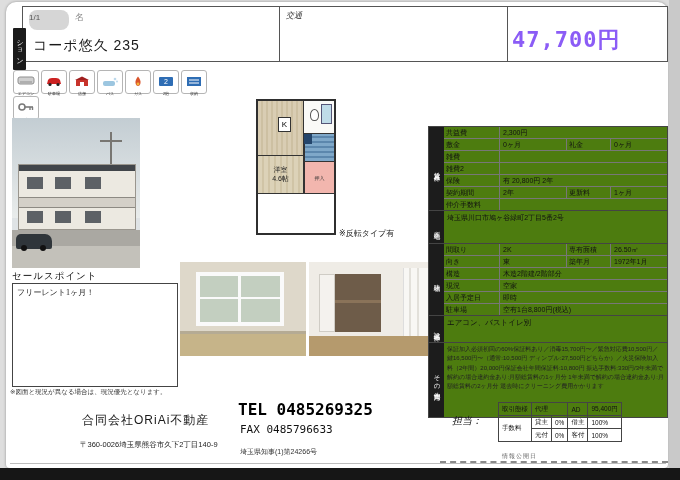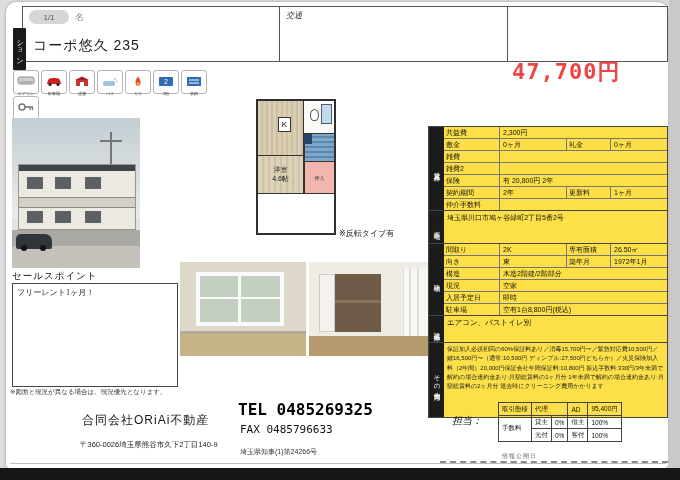--- a/index.html
+++ b/index.html
@@ -7,26 +7,26 @@
   .stage{position:relative;width:680px;height:480px;background:#dedede;overflow:hidden;}
   .doc{position:absolute;left:6px;top:2px;width:662px;height:466px;background:#ffffff;border-radius:10px 10px 4px 4px;box-shadow:0 0 3px rgba(0,0,0,.35);}
   .bottom-bar{position:absolute;left:0;top:468px;width:680px;height:12px;background:#161616;}
   .right-edge{position:absolute;left:669px;top:0;width:11px;height:468px;background:#c9c9c9;}
 
   
   .hdr{position:absolute;left:22px;top:6px;width:644px;height:54px;border:1px solid #555;display:flex;background:#fff;}
   .hdr-c1{width:256px;border-right:1px solid #555;position:relative;}
   .hdr-c2{width:228px;border-right:1px solid #555;position:relative;padding:3px 6px;box-sizing:border-box;}
   .hdr-c3{flex:1;position:relative;padding:3px 6px;box-sizing:border-box;}
-  .pill{position:absolute;left:6px;top:3px;width:40px;height:14px;background:#d6d6d6;border-radius:8px;color:#555;font-size:8px;line-height:15px;text-align:center;}
+  .pill{position:absolute;left:6px;top:3px;width:40px;height:20px;background:#d6d6d6;border-radius:8px;color:#555;font-size:8px;line-height:15px;text-align:left;}
   .name-frag{position:absolute;left:52px;top:4px;font-size:9px;color:#8a8a8a;}
   .prop-name{position:absolute;left:10px;top:30px;font-size:14px;color:#1a1a1a;letter-spacing:1px;}
   .small-label{font-size:8px;color:#222;font-style:italic;}
   .transport-val{position:absolute;left:6px;top:30px;font-size:9.5px;color:#111;}
-  .rent-val{position:absolute;left:4px;top:18px;font-size:22px;font-weight:bold;color:#ef4444;letter-spacing:1px;font-family:"DejaVu Sans Mono",monospace;margin-top:32px;}
+  .rent-val{position:absolute;left:4px;top:18px;font-size:22px;font-weight:bold;color:#8b5cf6;letter-spacing:1px;font-family:"DejaVu Sans Mono",monospace;}
   .type-tab{position:absolute;left:13px;top:28px;width:13px;height:42px;background:#1b1b1b;color:#fff;writing-mode:vertical-rl;text-orientation:upright;font-size:7px;display:flex;align-items:center;justify-content:center;letter-spacing:1px;border-radius:1px;}
 
   
   .icons{position:absolute;left:13px;top:70px;width:200px;display:flex;flex-wrap:wrap;gap:2px;}
   .tile{width:26px;height:24px;border:1px solid #b5b5b5;border-radius:3px;background:#fff;display:flex;flex-direction:column;align-items:center;padding-top:2px;box-sizing:border-box;}
   .tile .lab{font-size:4px;color:#333;line-height:1;margin-top:1px;white-space:nowrap;}
 
   
   .photo-ext{position:absolute;left:12px;top:118px;width:128px;height:150px;overflow:hidden;background:#dfe3e5;}
   .sky{position:absolute;left:0;top:0;width:128px;height:100px;background:linear-gradient(#c3cdd3,#e9eceb);}
@@ -65,21 +65,21 @@
   .pi{position:absolute;box-sizing:border-box;}
 
   
   .sales-title{position:absolute;left:12px;top:270px;font-size:9.5px;color:#111;letter-spacing:1px;}
   .sales-box{position:absolute;left:12px;top:283px;width:164px;height:102px;border:1px solid #444;background:#fff;}
   .sales-text{font-size:8px;color:#222;padding:3px 4px;font-family:Liberation Serif, serif;}
   .disclaimer{position:absolute;left:10px;top:388px;font-size:6.5px;color:#333;}
 
   
   .details{position:absolute;left:428px;top:126px;width:240px;font-size:7px;color:#111;}
-  .sec{display:flex;border:1px solid #444;border-top:none;background:#fde047;}
+  .sec{display:flex;border:1px solid #444;border-top:none;background:#4d7c0f;}
   .sec:first-child{border-top:1px solid #444;}
   .vlab{width:15px;background:#1c1c1c;color:#fff;writing-mode:vertical-rl;text-orientation:upright;display:flex;align-items:center;justify-content:center;font-size:6.5px;letter-spacing:1px;flex:none;}
   .sec-body{flex:1;min-width:0;}
   .drow{display:flex;height:11px;border-bottom:1px solid #777;align-items:center;}
   .drow:last-child{border-bottom:none;}
   .dl{width:56px;border-right:1px solid #777;padding:0 2px;box-sizing:border-box;height:100%;display:flex;align-items:center;flex:none;}
   .dv{flex:1;padding:0 3px;display:flex;align-items:center;height:100%;min-width:0;white-space:nowrap;overflow:hidden;}
   .dv2{width:60px;border-right:1px solid #777;flex:none;}
   .dl2{width:44px;border-right:1px solid #777;padding:0 2px;box-sizing:border-box;height:100%;display:flex;align-items:center;flex:none;}
   .addr-body{min-height:28px;padding:2px 3px;font-size:7px;}

